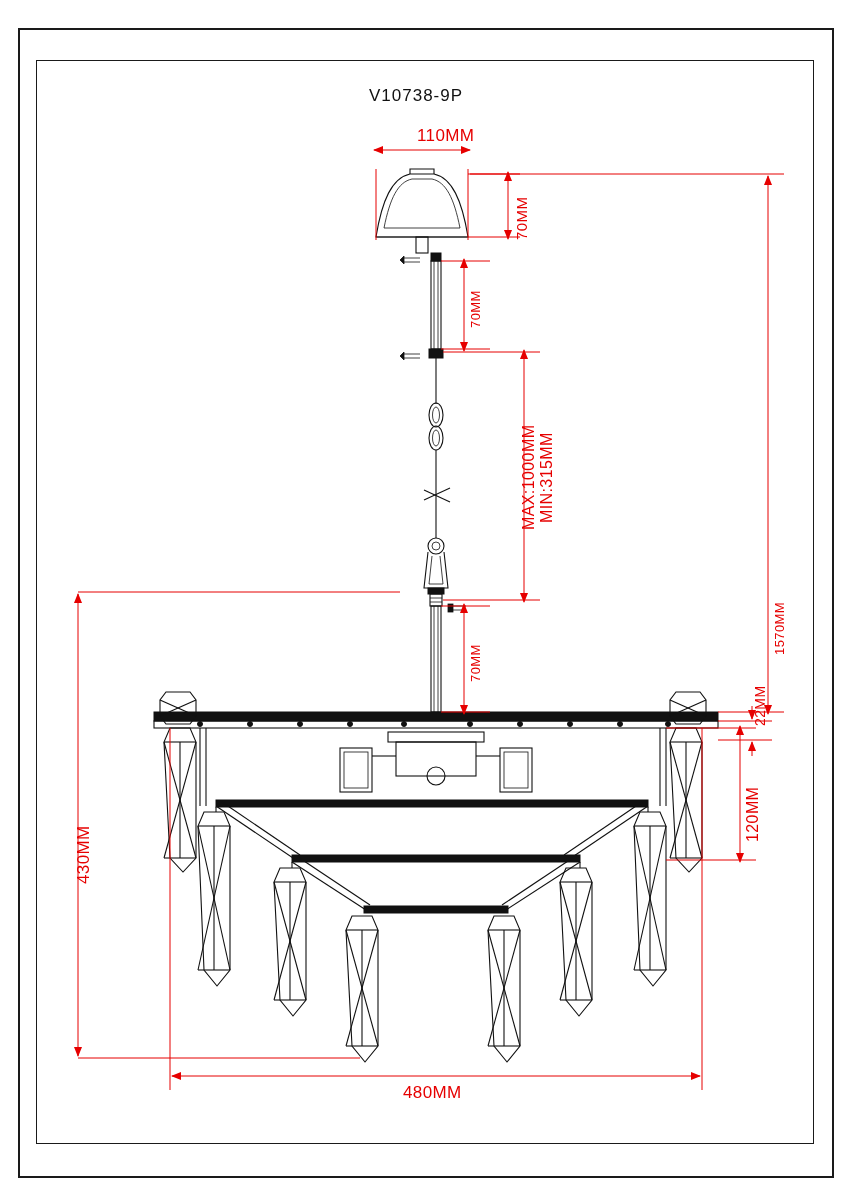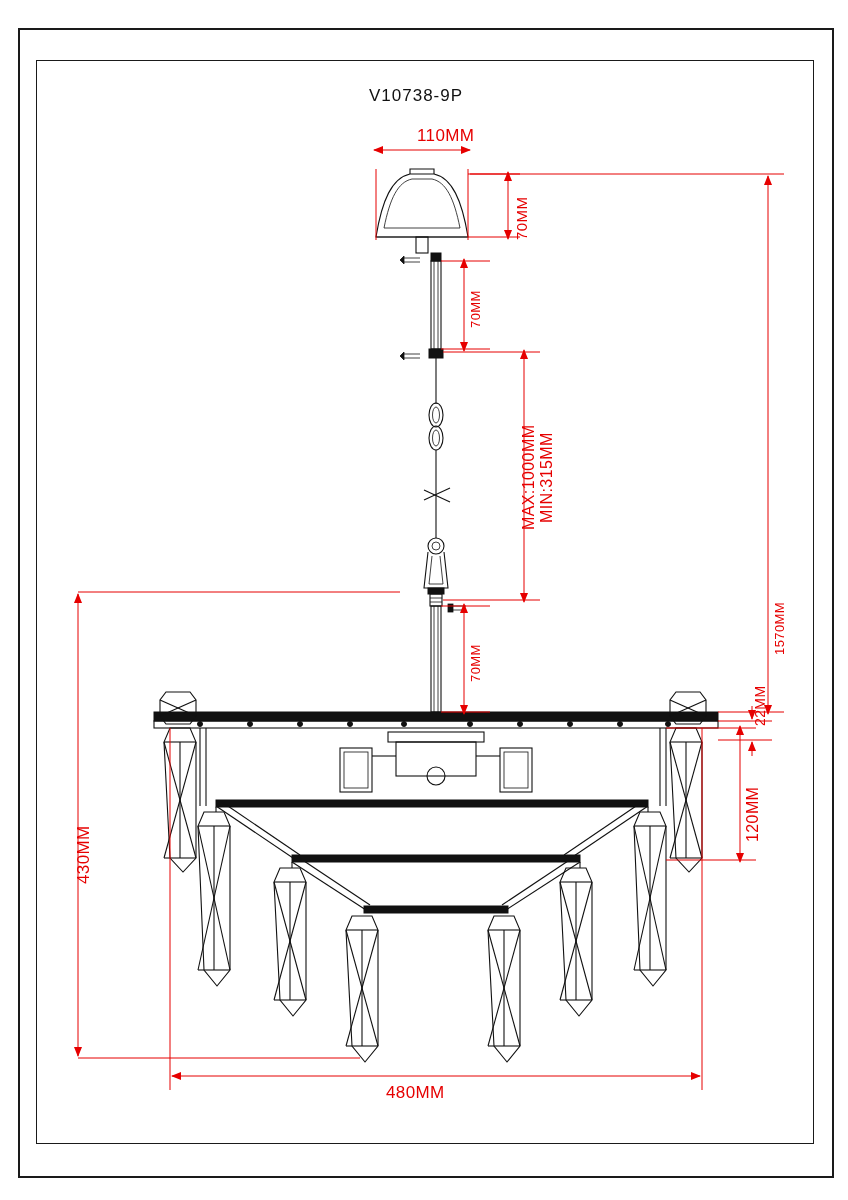--- a/index.html
+++ b/index.html
@@ -275,15 +275,15 @@
   <div class="lbl v" style="left:468px; top:682px; transform:rotate(-90deg); font-size:13px;">70MM</div>
 
   <div class="lbl v" style="left:772px; top:655px; transform:rotate(-90deg); font-size:13px;">1570MM</div>
 
   <div class="lbl v" style="left:74px; top:884px; transform:rotate(-90deg); font-size:17px;">430MM</div>
 
   <div class="lbl v" style="left:752px; top:726px; transform:rotate(-90deg); font-size:14px;">22MM</div>
 
   <div class="lbl v" style="left:744px; top:842px; transform:rotate(-90deg); font-size:16px;">120MM</div>
 
-  <div class="lbl" style="left:386px; top:1083px; font-size:17px;">480MM</div>
+  <div class="lbl" style="left:403px; top:1083px; font-size:17px;">480MM</div>
 
 </div>
 
 </body></html>

